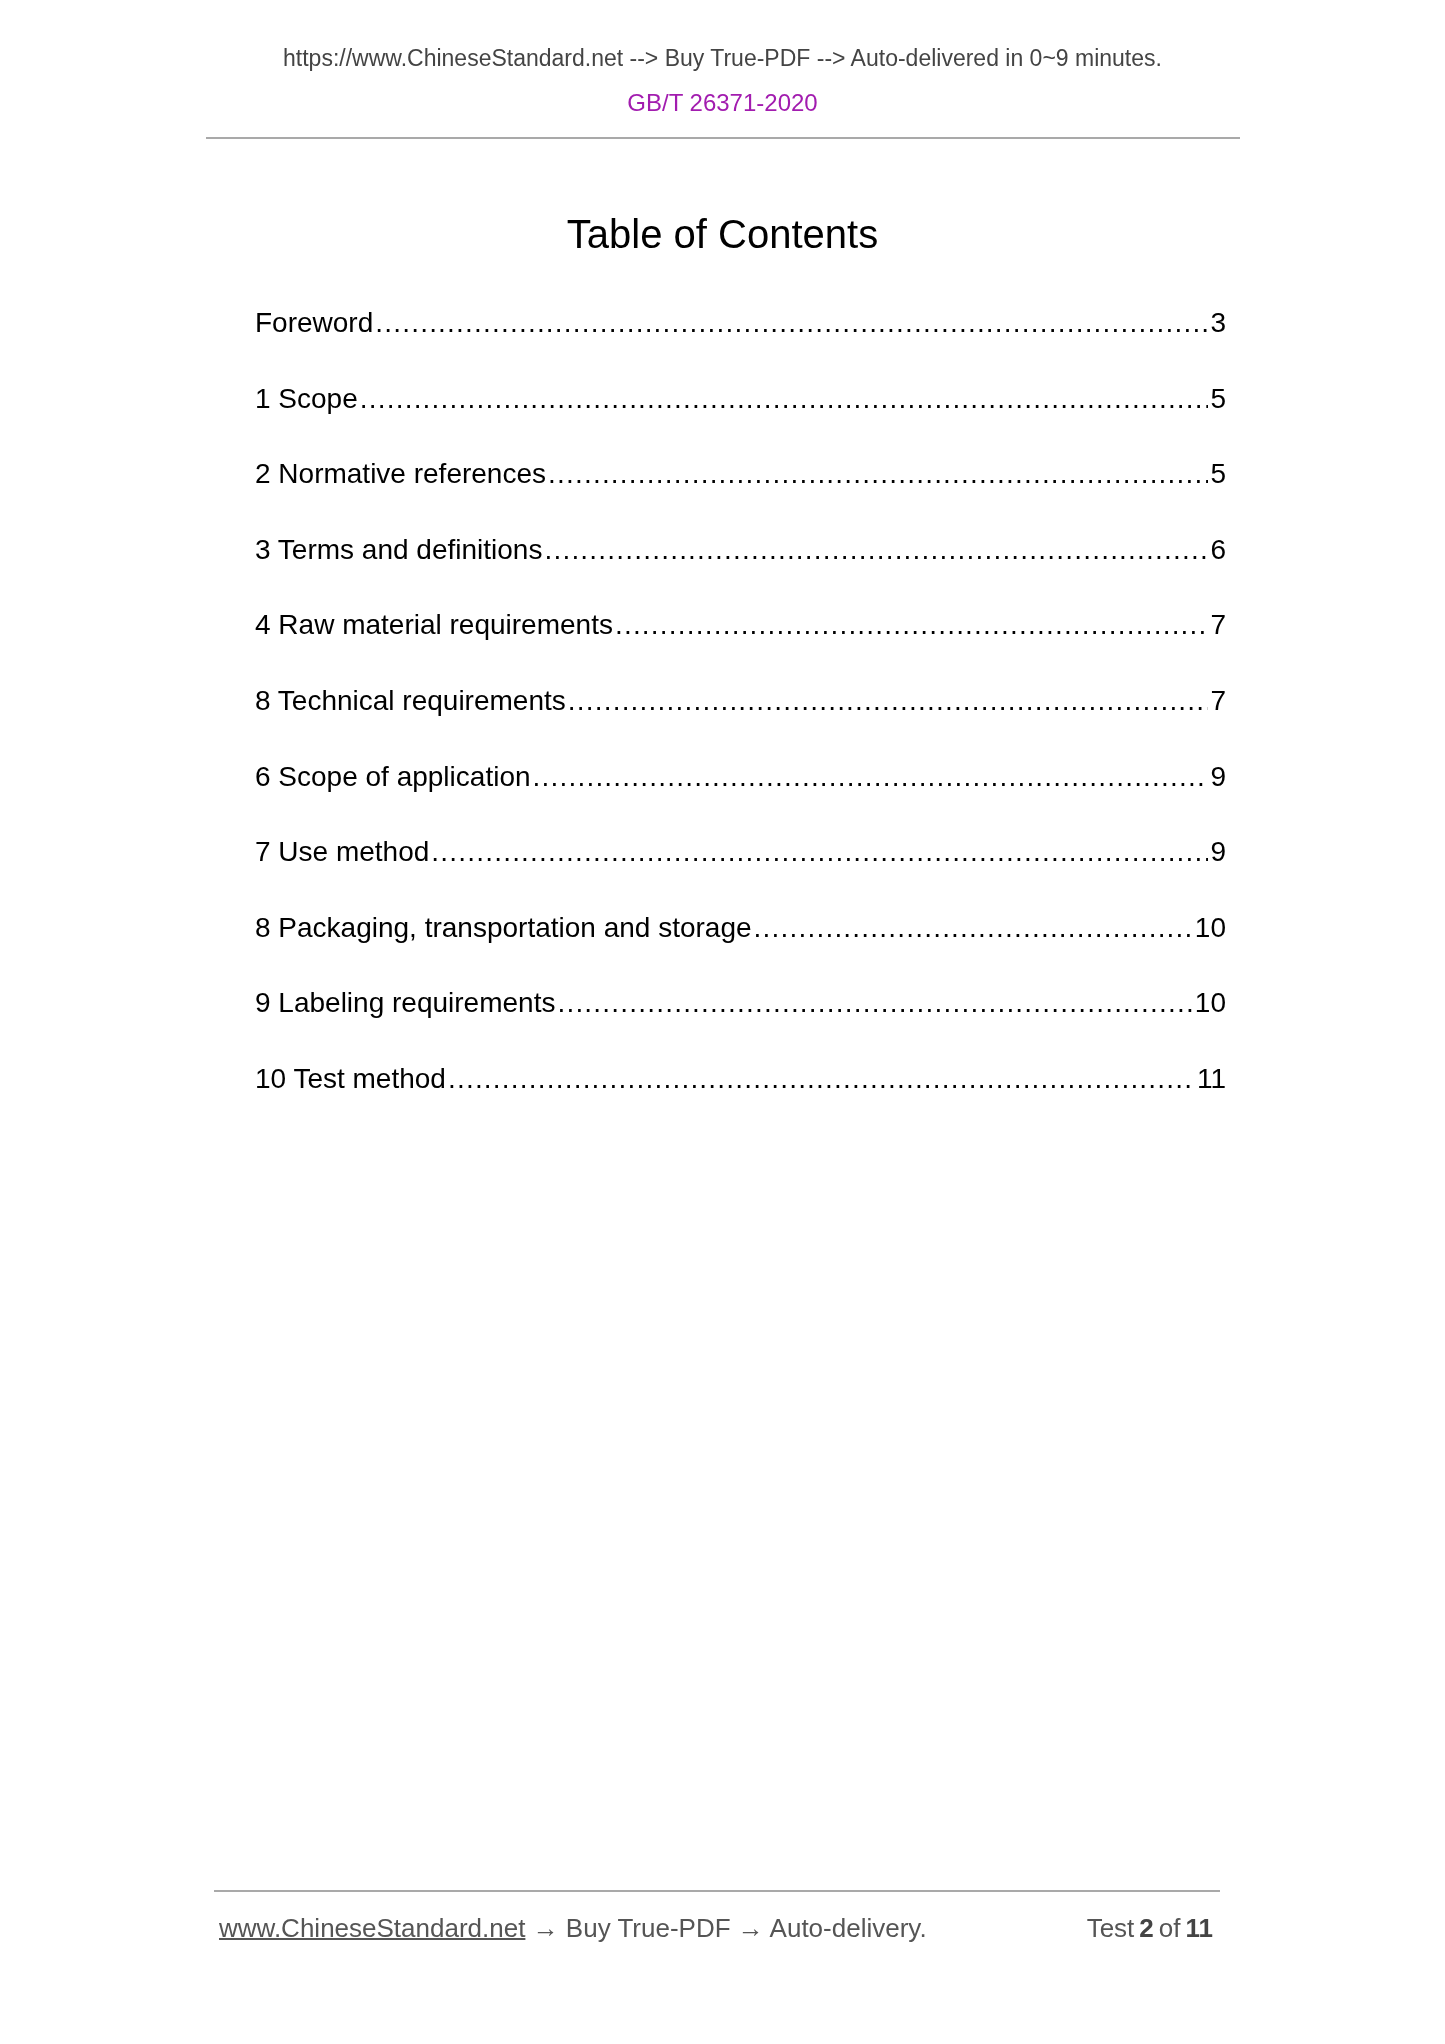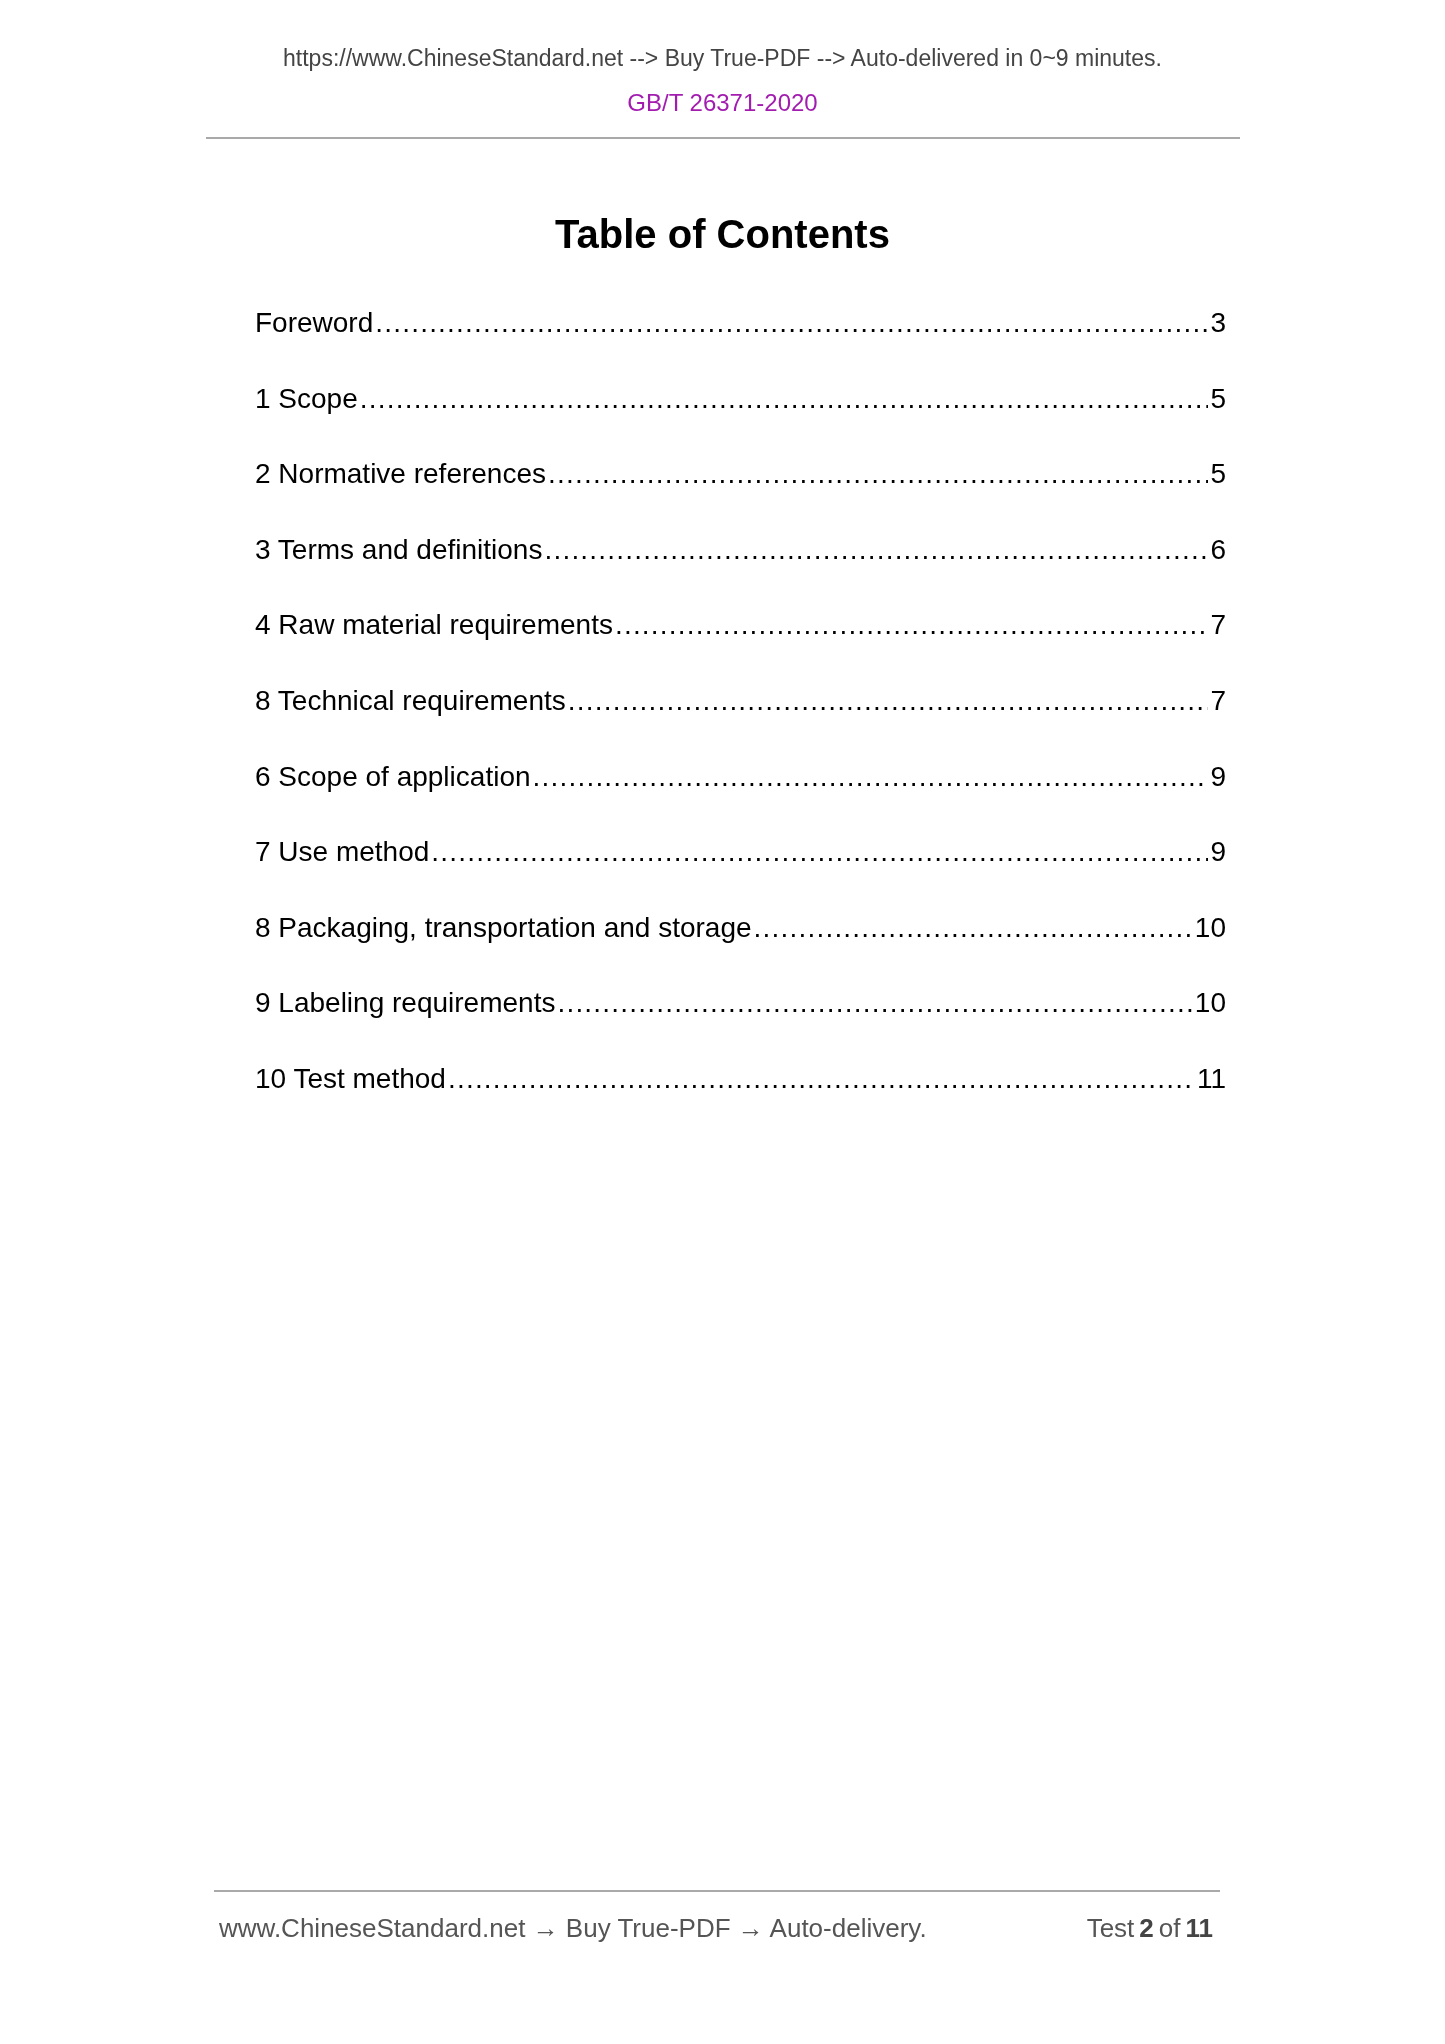--- a/index.html
+++ b/index.html
@@ -15,21 +15,21 @@
     .hdr-std {
       position: absolute; left: 0; width: 1445px; top: 88px;
       text-align: center; font-size: 24px; color: #a21caf; line-height: 30px;
     }
     .hdr-rule {
       position: absolute; left: 206px; width: 1034px; top: 137px; height: 0;
       border-top: 2px solid #a9a9a9;
     }
     .title {
       position: absolute; left: 0; width: 1445px; top: 184px;
-      text-align: center; font-size: 40px; font-weight: bold; color: #000;
+      text-align: center; font-size: 40px; font-weight: normal; color: #000;
       line-height: 46px;
     }
     .toc {
       position: absolute; left: 219px; width: 1007px; top: 306px;
       margin: 0; padding: 0; list-style: none;
     }
     .toc-row {
       display: flex; align-items: baseline; height: 75.6px;
       font-size: 28px; color: #000; line-height: 34px; white-space: nowrap; margin-left: 36px;
     }
@@ -44,21 +44,21 @@
     .toc-page { flex: 0 0 auto; text-align: right; }
     .ftr-rule {
       position: absolute; left: 214px; width: 1006px; top: 1890px; height: 0;
       border-top: 2px solid #a9a9a9;
     }
     .ftr {
       position: absolute; left: 219px; width: 994px; top: 1912px;
       display: flex; justify-content: space-between; align-items: baseline;
       font-size: 26px; color: #555555; line-height: 32px; white-space: nowrap;
     }
-    .ftr a { color: #555555; text-decoration-thickness: 2px; text-align: center; }
+    .ftr a { color: #555555; text-decoration: underline; text-decoration-thickness: 2px; text-align: center; }
     .ftr-page b { color: #444444; }
     .ftr-page span { margin: 0 5px; }
   </style>
 </head>
 <body>
 
 <div class="hdr-url">https://www.ChineseStandard.net --&gt; Buy True-PDF --&gt; Auto-delivered in 0~9 minutes.</div>
 <div class="hdr-std">GB/T 26371-2020</div>
 <div class="hdr-rule"></div>
 

